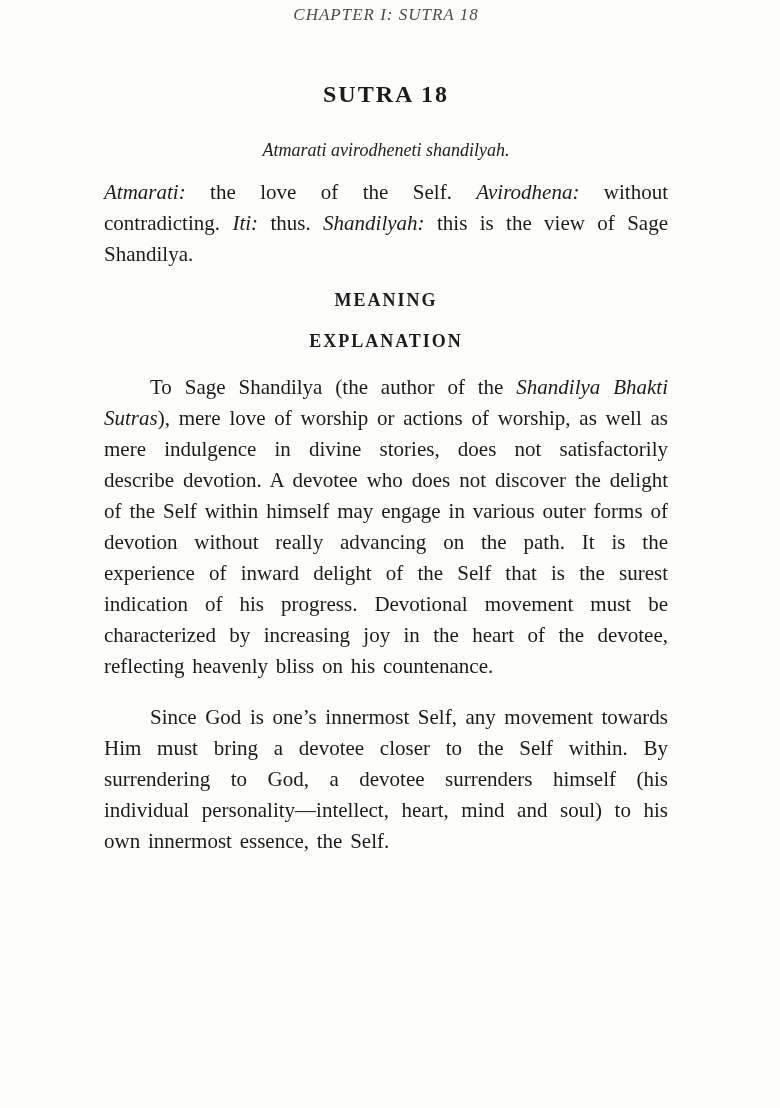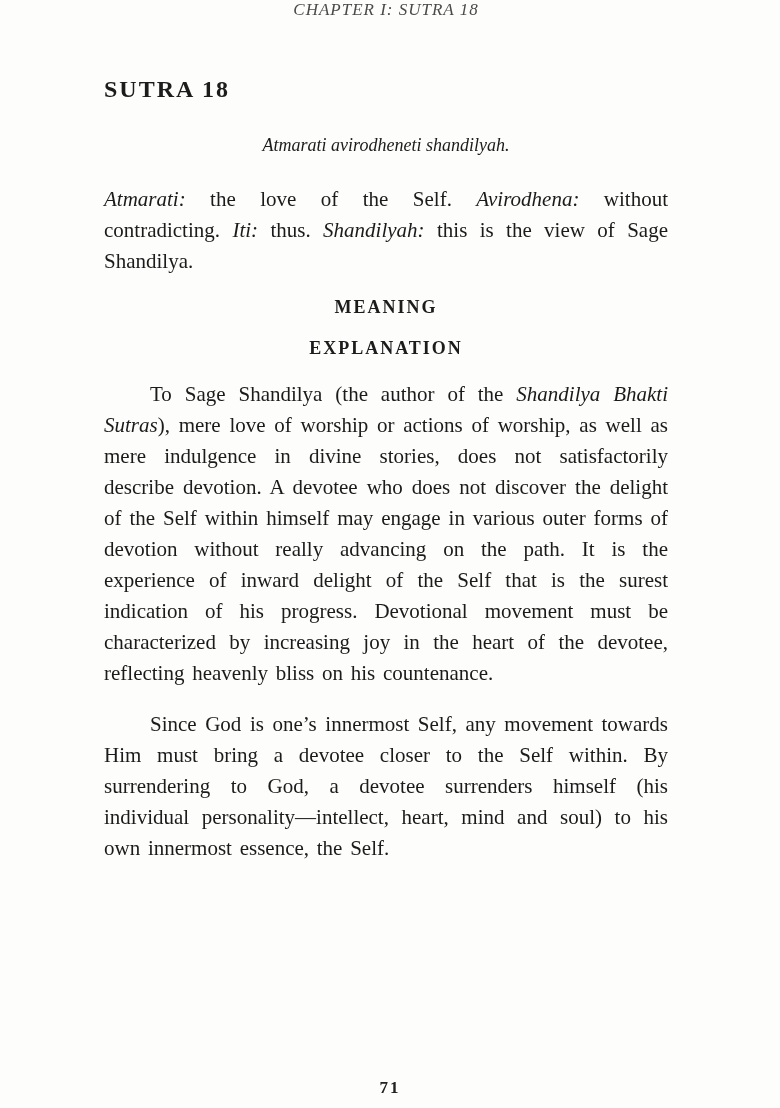--- a/index.html
+++ b/index.html
@@ -13,30 +13,31 @@
     height: 1108px;
     margin: 0 auto;
     background: #fdfdfb;
     color: #1c1c1c;
     font-family: "Liberation Serif", serif;
     box-sizing: border-box;
     padding: 0 112px 0 104px;
     overflow: hidden;
   }
   .running-header {
+    padding-top: 5px;
     text-align: center;
     font-style: italic;
     font-size: 17px;
     letter-spacing: 1px;
     color: #4a4a4a;
     font-weight: 500;
   }
   .sutra-title {
     margin: 56px 0 0 0;
-    text-align: left;
+    text-align: center;
     font-size: 24px;
     font-weight: 700;
     letter-spacing: 2px;
   }
   .devanagari {
     margin-top: 22px;
     text-align: center;
     font-size: 28px;
     font-weight: 700;
     line-height: 40px;
@@ -49,21 +50,21 @@
     font-size: 18px;
   }
   .body {
     margin: 0;
     font-size: 21px;
     line-height: 31px;
     text-align: justify;
     word-spacing: 2.5px;
     color: #1b1b1b;
   }
-  .word-meanings { margin-top: 28px; }
+  .word-meanings { margin-top: 16px; }
   .section-heading {
     margin: 20px 0 0 0;
     text-align: center;
     font-size: 18px;
     font-weight: 700;
     letter-spacing: 2px;
   }
   .after-heading { margin-top: 15px; }
   .indent { text-indent: 46px; margin-top: 20px; }
   .it { font-style: italic; }
@@ -95,15 +96,14 @@
 
   <h2 class="section-heading">MEANING</h2>
 
 
   <h2 class="section-heading">EXPLANATION</h2>
 
   <p class="body after-heading indent"><span>To Sage Shandilya (the author of the </span><span class="it">Shandilya Bhakti Sutras</span><span>), mere love of worship or actions of worship, as well as mere indulgence in divine stories, does not satisfactorily describe devotion. A devotee who does not discover the delight of the Self within himself may engage in various outer forms of devotion without really advancing on the path. It is the experience of inward delight of the Self that is the surest indication of his progress. Devotional movement must be characterized by increasing joy in the heart of the devotee, reflecting heavenly bliss on his countenance.</span></p>
 
   <p class="body indent"><span>Since God is one’s innermost Self, any movement towards Him must bring a devotee closer to the Self within. By surrendering to God, a devotee surrenders himself (his individual personality—intellect, heart, mind and soul) to his own innermost essence, the Self.</span></p>
 
-  <div class="page-number">71</div>
 
 </div>
 
 </body></html>

